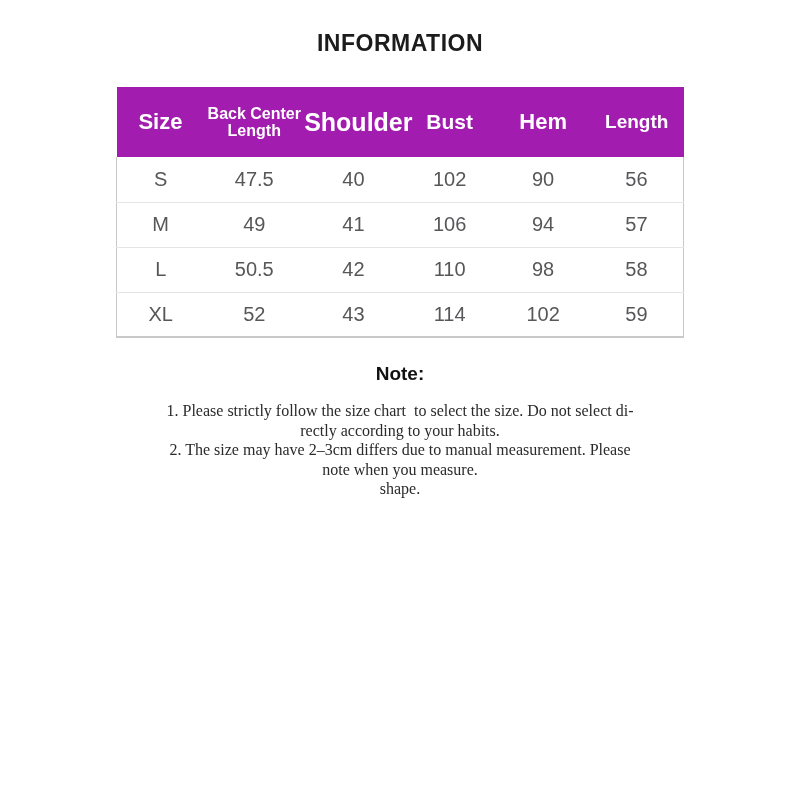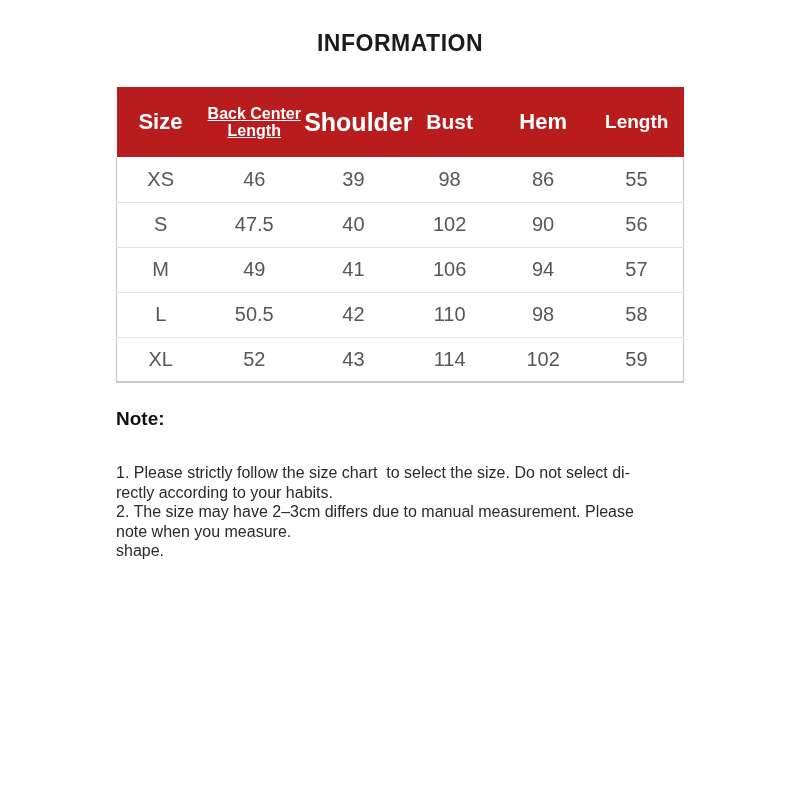--- a/index.html
+++ b/index.html
@@ -24,31 +24,31 @@
   .chart-wrap {
     width: 568px;
     margin: 30px auto 0 auto;
   }
   table.size-table {
     width: 100%;
     border-collapse: collapse;
     table-layout: fixed;
   }
   table.size-table thead th {
-    background: #b91c1c;
+    background: #a21caf;
     color: #ffffff;
     font-weight: 600;
     height: 70px;
     vertical-align: middle;
     text-align: center;
     white-space: pre-line;
     line-height: 1.08;
   }
   th.col-0 { width: 15.5%; font-size: 22px; }
-  th.col-1 { width: 17.6%; font-size: 16px; text-decoration: underline; }
+  th.col-1 { width: 17.6%; font-size: 16px; }
   th.col-2 { width: 17.4%; font-size: 25px; }
   th.col-3 { width: 16.5%; font-size: 21px; }
   th.col-4 { width: 16.5%; font-size: 22px; }
   th.col-5 { width: 16.5%; font-size: 19px; }
 
   table.size-table tbody td {
     height: 45px;
     text-align: center;
     vertical-align: middle;
     font-size: 20px;
@@ -59,28 +59,30 @@
   table.size-table tbody tr:last-child td { border-bottom: none; }
   table.size-table tbody {
     border-left: 1px solid #c9c9c9;
     border-right: 1px solid #c9c9c9;
     border-bottom: 2px solid #c9c9c9;
   }
 
   .notes {
     width: 568px;
     margin: 25px auto 0 auto;
+    text-align: center;
   }
   .notes-heading {
     font-size: 19px;
     font-weight: 700;
     color: #111111;
   }
   .notes-body {
-    margin-top: 33px;
+    margin-top: 16px;
+    font-family: Liberation Serif, serif;
   }
   .note-line {
     font-size: 16px;
     line-height: 19.5px;
     color: #2a2a2a;
     white-space: pre-wrap;
   }
 </style>
 </head>
 <body>
@@ -96,28 +98,20 @@
           <th class="col-0">Size</th>
           <th class="col-1">Back Center
 Length</th>
           <th class="col-2">Shoulder</th>
           <th class="col-3">Bust</th>
           <th class="col-4">Hem</th>
           <th class="col-5">Length</th>
         </tr>
       </thead>
       <tbody>
-        <tr>
-          <td>XS</td>
-          <td>46</td>
-          <td>39</td>
-          <td>98</td>
-          <td>86</td>
-          <td>55</td>
-        </tr>
         <tr>
           <td>S</td>
           <td>47.5</td>
           <td>40</td>
           <td>102</td>
           <td>90</td>
           <td>56</td>
         </tr>
         <tr>
           <td>M</td>

